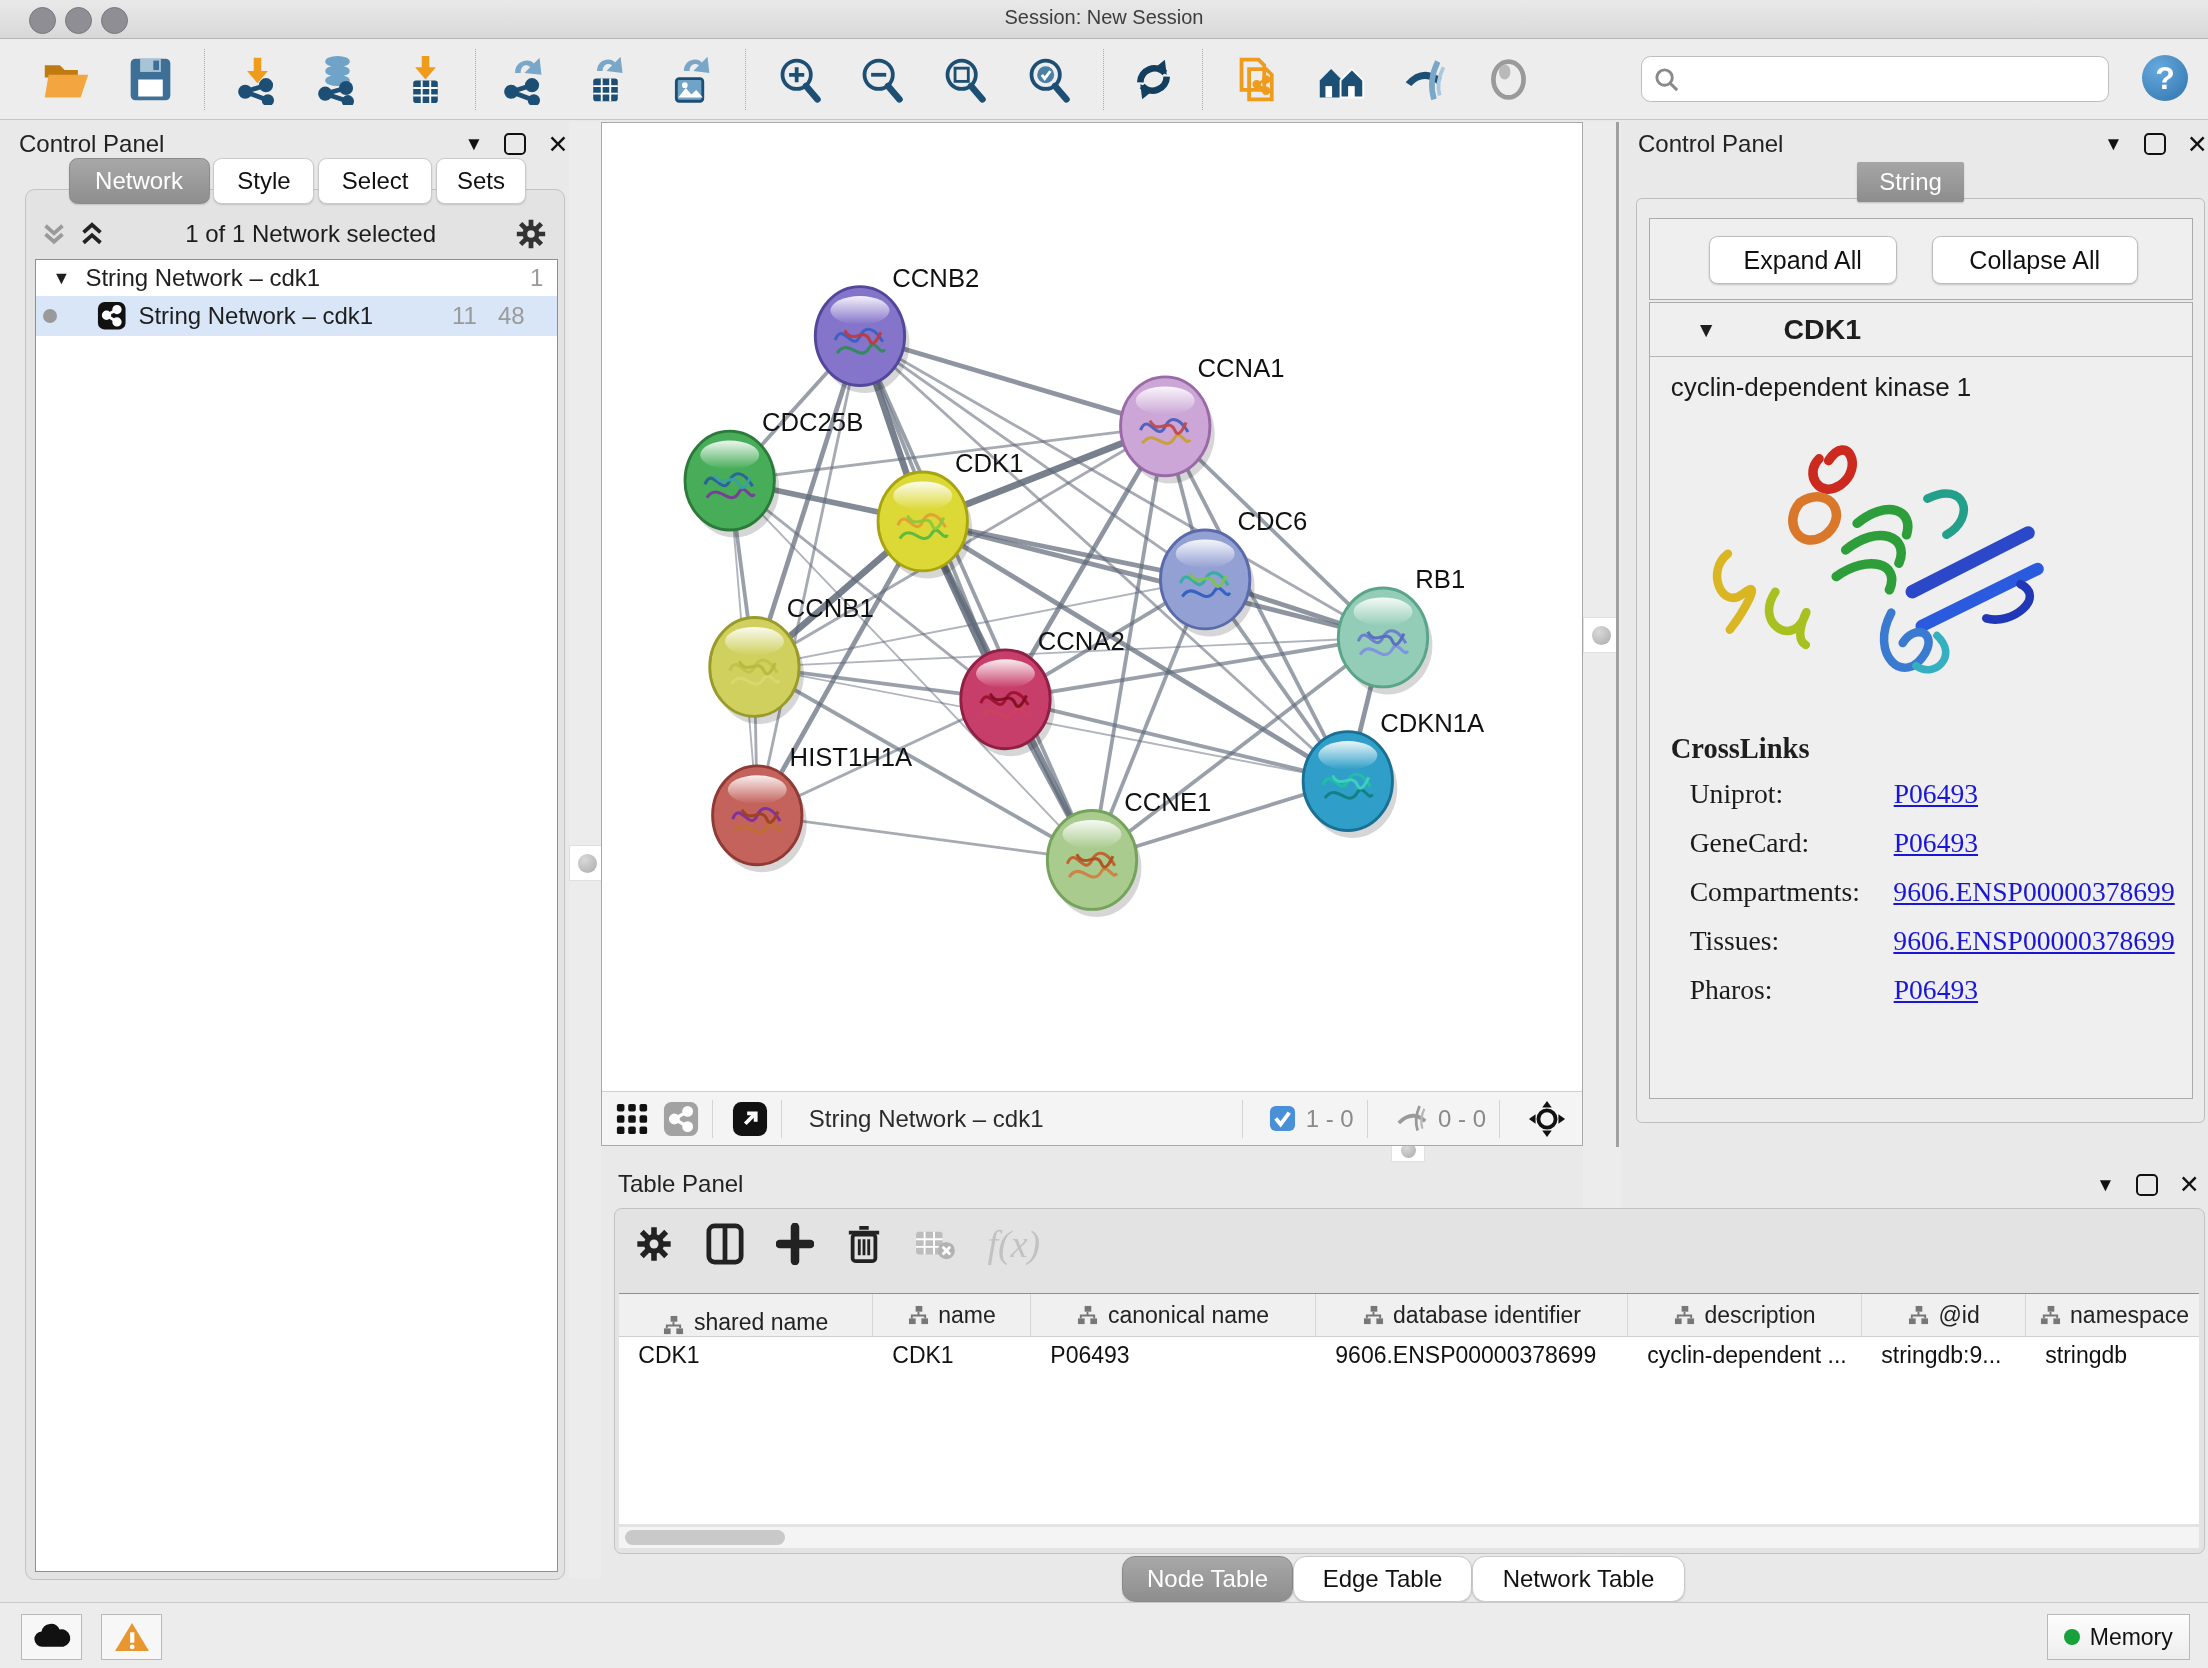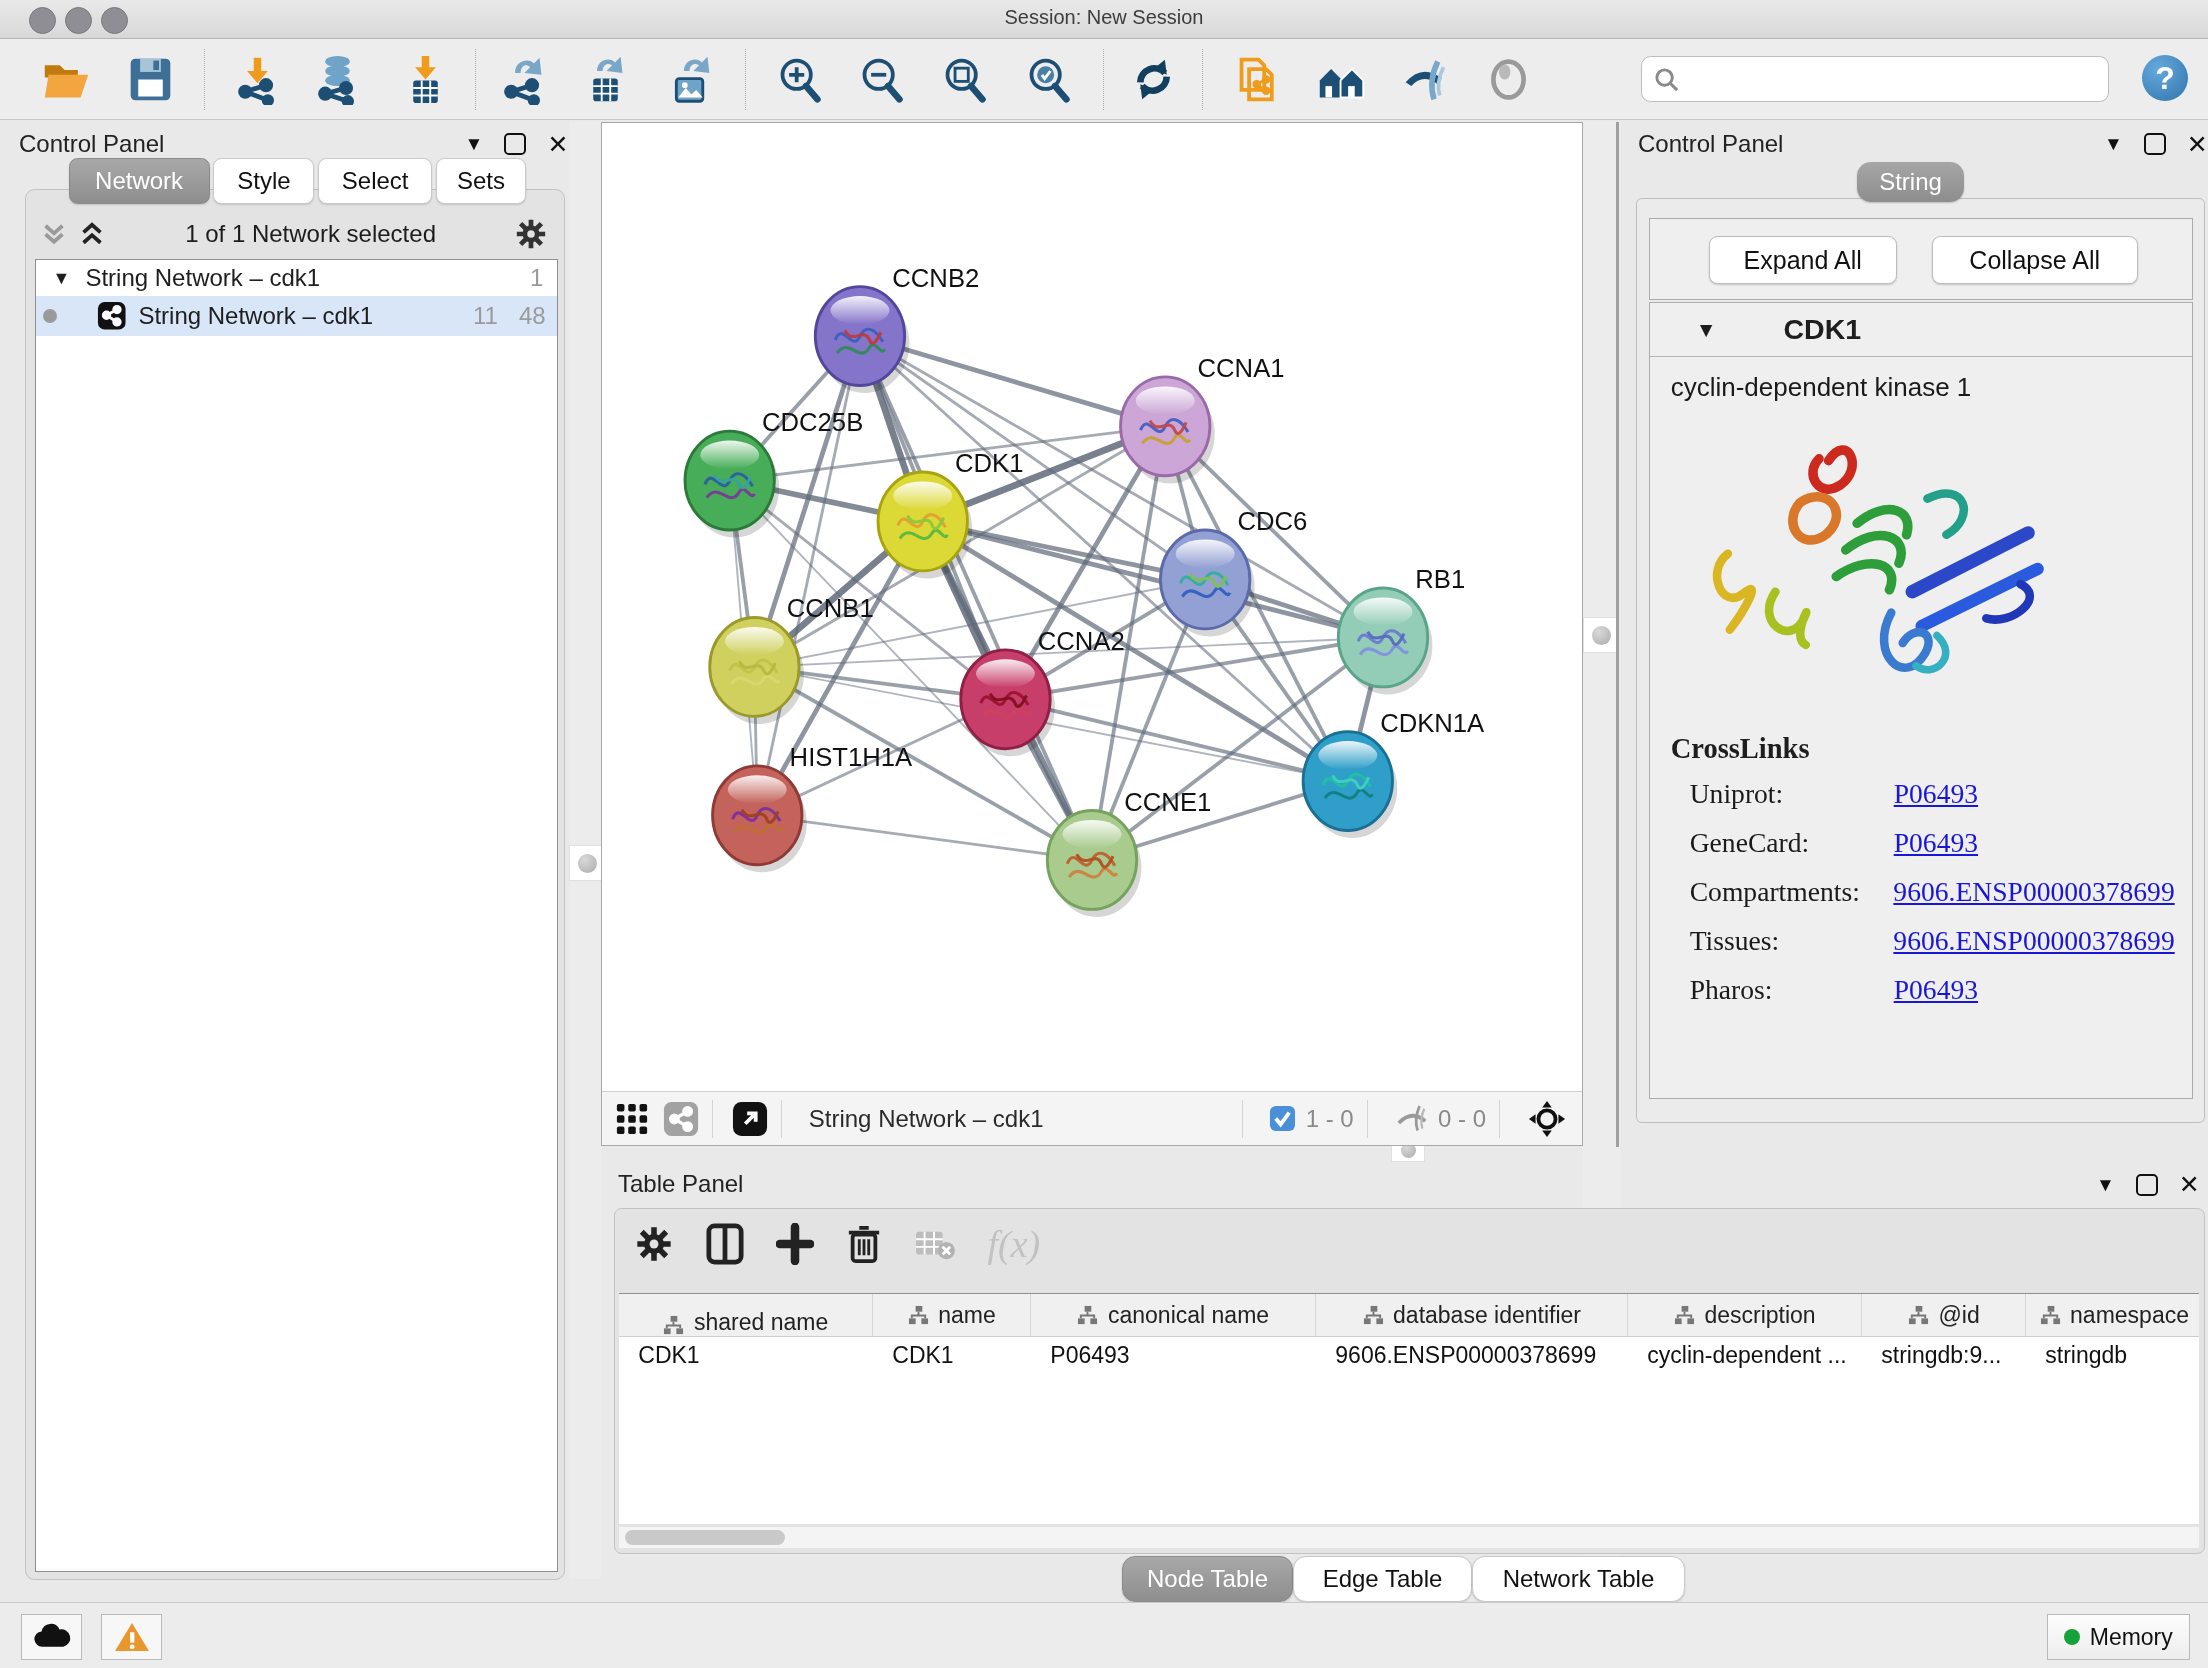--- a/index.html
+++ b/index.html
@@ -72,21 +72,21 @@
   #net-canvas{position:absolute;left:0;top:0;}
   #net-status{position:absolute;left:0;bottom:0;width:100%;height:53px;background:#f4f4f4;
     border-top:1px solid #cfcfcf;display:flex;align-items:center;font-size:24px;color:#8a8a8a;}
   #net-status .vr{width:1px;height:38px;background:#d4d4d4;margin:0 13.3px;}
   #net-title{color:#2b2b2b;margin-left:13.3px;flex:1;}
   .ns-icon{margin-left:13.3px;display:flex;align-items:center;}
   text.nlabel{font-family:"Liberation Sans",sans-serif;font-size:27px;fill:#111;}
 
   
   #results-panel{position:absolute;left:1623px;top:122px;width:586px;height:1025px;}
-  #rp-tab{position:absolute;left:234px;top:40px;width:107px;height:40px;border-radius:14px;
+  #rp-tab{position:absolute;left:234px;top:40px;width:107px;height:40px;border-radius:2px;
     background:linear-gradient(#a6a6a6,#8d8d8d);color:#fff;font-size:24px;
     display:flex;align-items:center;justify-content:center;box-shadow:0 1px 1.9px rgba(0,0,0,.2);z-index:3;}
   #rp-box{position:absolute;left:13.3px;top:76px;width:567px;height:923px;
     background:#ebebeb;border:1px solid #bdbdbd;border-radius:5.7px;}
   #rp-btnbox{position:absolute;left:11.4px;top:19px;width:542px;height:80px;
     border:1px solid #ababab;background:#efefef;}
   .rp-btn{position:absolute;top:17px;height:46px;background:#fff;border:1px solid #bcbcbc;
     border-radius:8.6px;font-size:25px;display:flex;align-items:center;justify-content:center;
     box-shadow:0 1px 1.9px rgba(0,0,0,.18);color:#111;}
   #rp-entry{position:absolute;left:11.4px;top:103px;width:542px;height:795px;
@@ -361,21 +361,21 @@
           <rect x="1" y="1" width="29" height="29" rx="7" fill="#111"></rect>
           <g stroke="#fff" stroke-width="3" fill="#fff">
             <circle cx="10" cy="15" r="3.4"></circle>
             <circle cx="21" cy="9" r="3.4"></circle>
             <circle cx="21" cy="22" r="3.4"></circle>
             <path d="M10 15 L21 9 M10 15 L21 22" fill="none"></path>
           </g>
         </svg>
       <span style="margin-left:11.4px">String Network – cdk1</span>
       <span class="tree-count" style="margin-left:auto">11</span>
-      <span class="tree-count" style="margin-left:21px;margin-right:11px">48</span>
+      <span class="tree-count" style="margin-left:21px;margin-right:32px">48</span>
     </div>
   </div>
 </div>
 
 <div class="vsplit" style="left:569px">
   <div class="grab" style="left:0;top:723px">
       <i></i>
     </div>
 </div>
 <div class="vsplit" style="left:1583px;width:38px">

